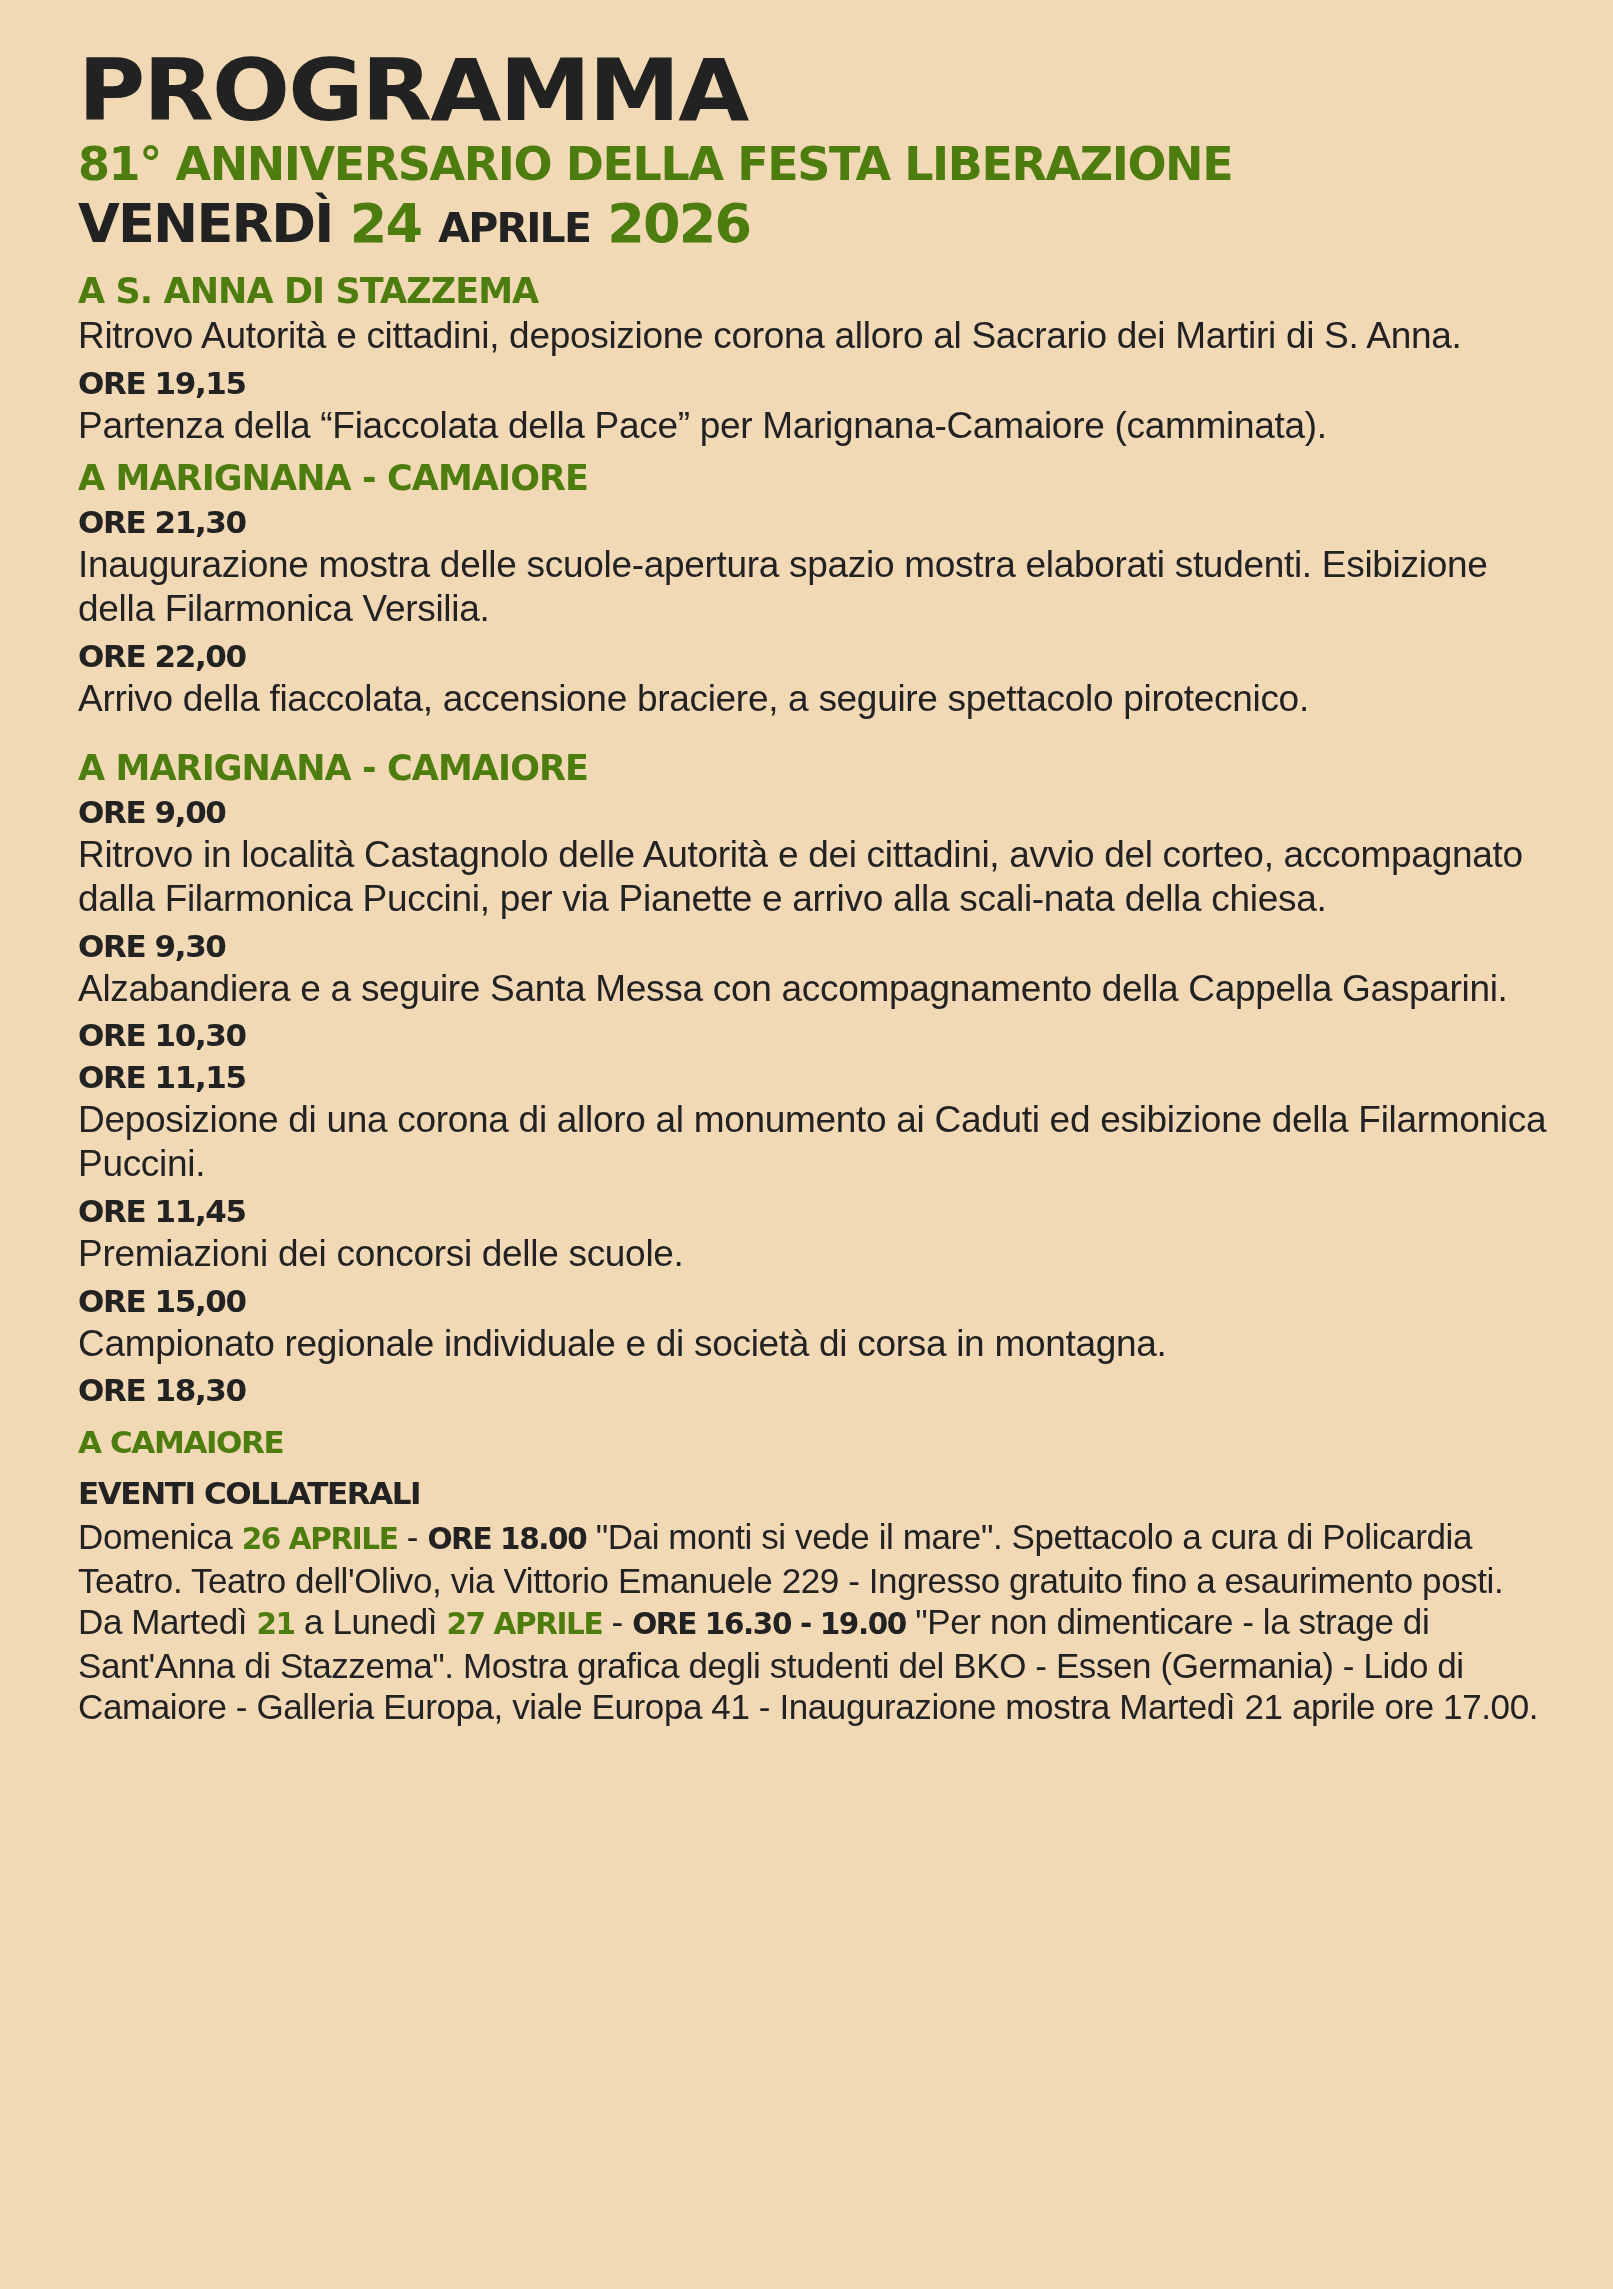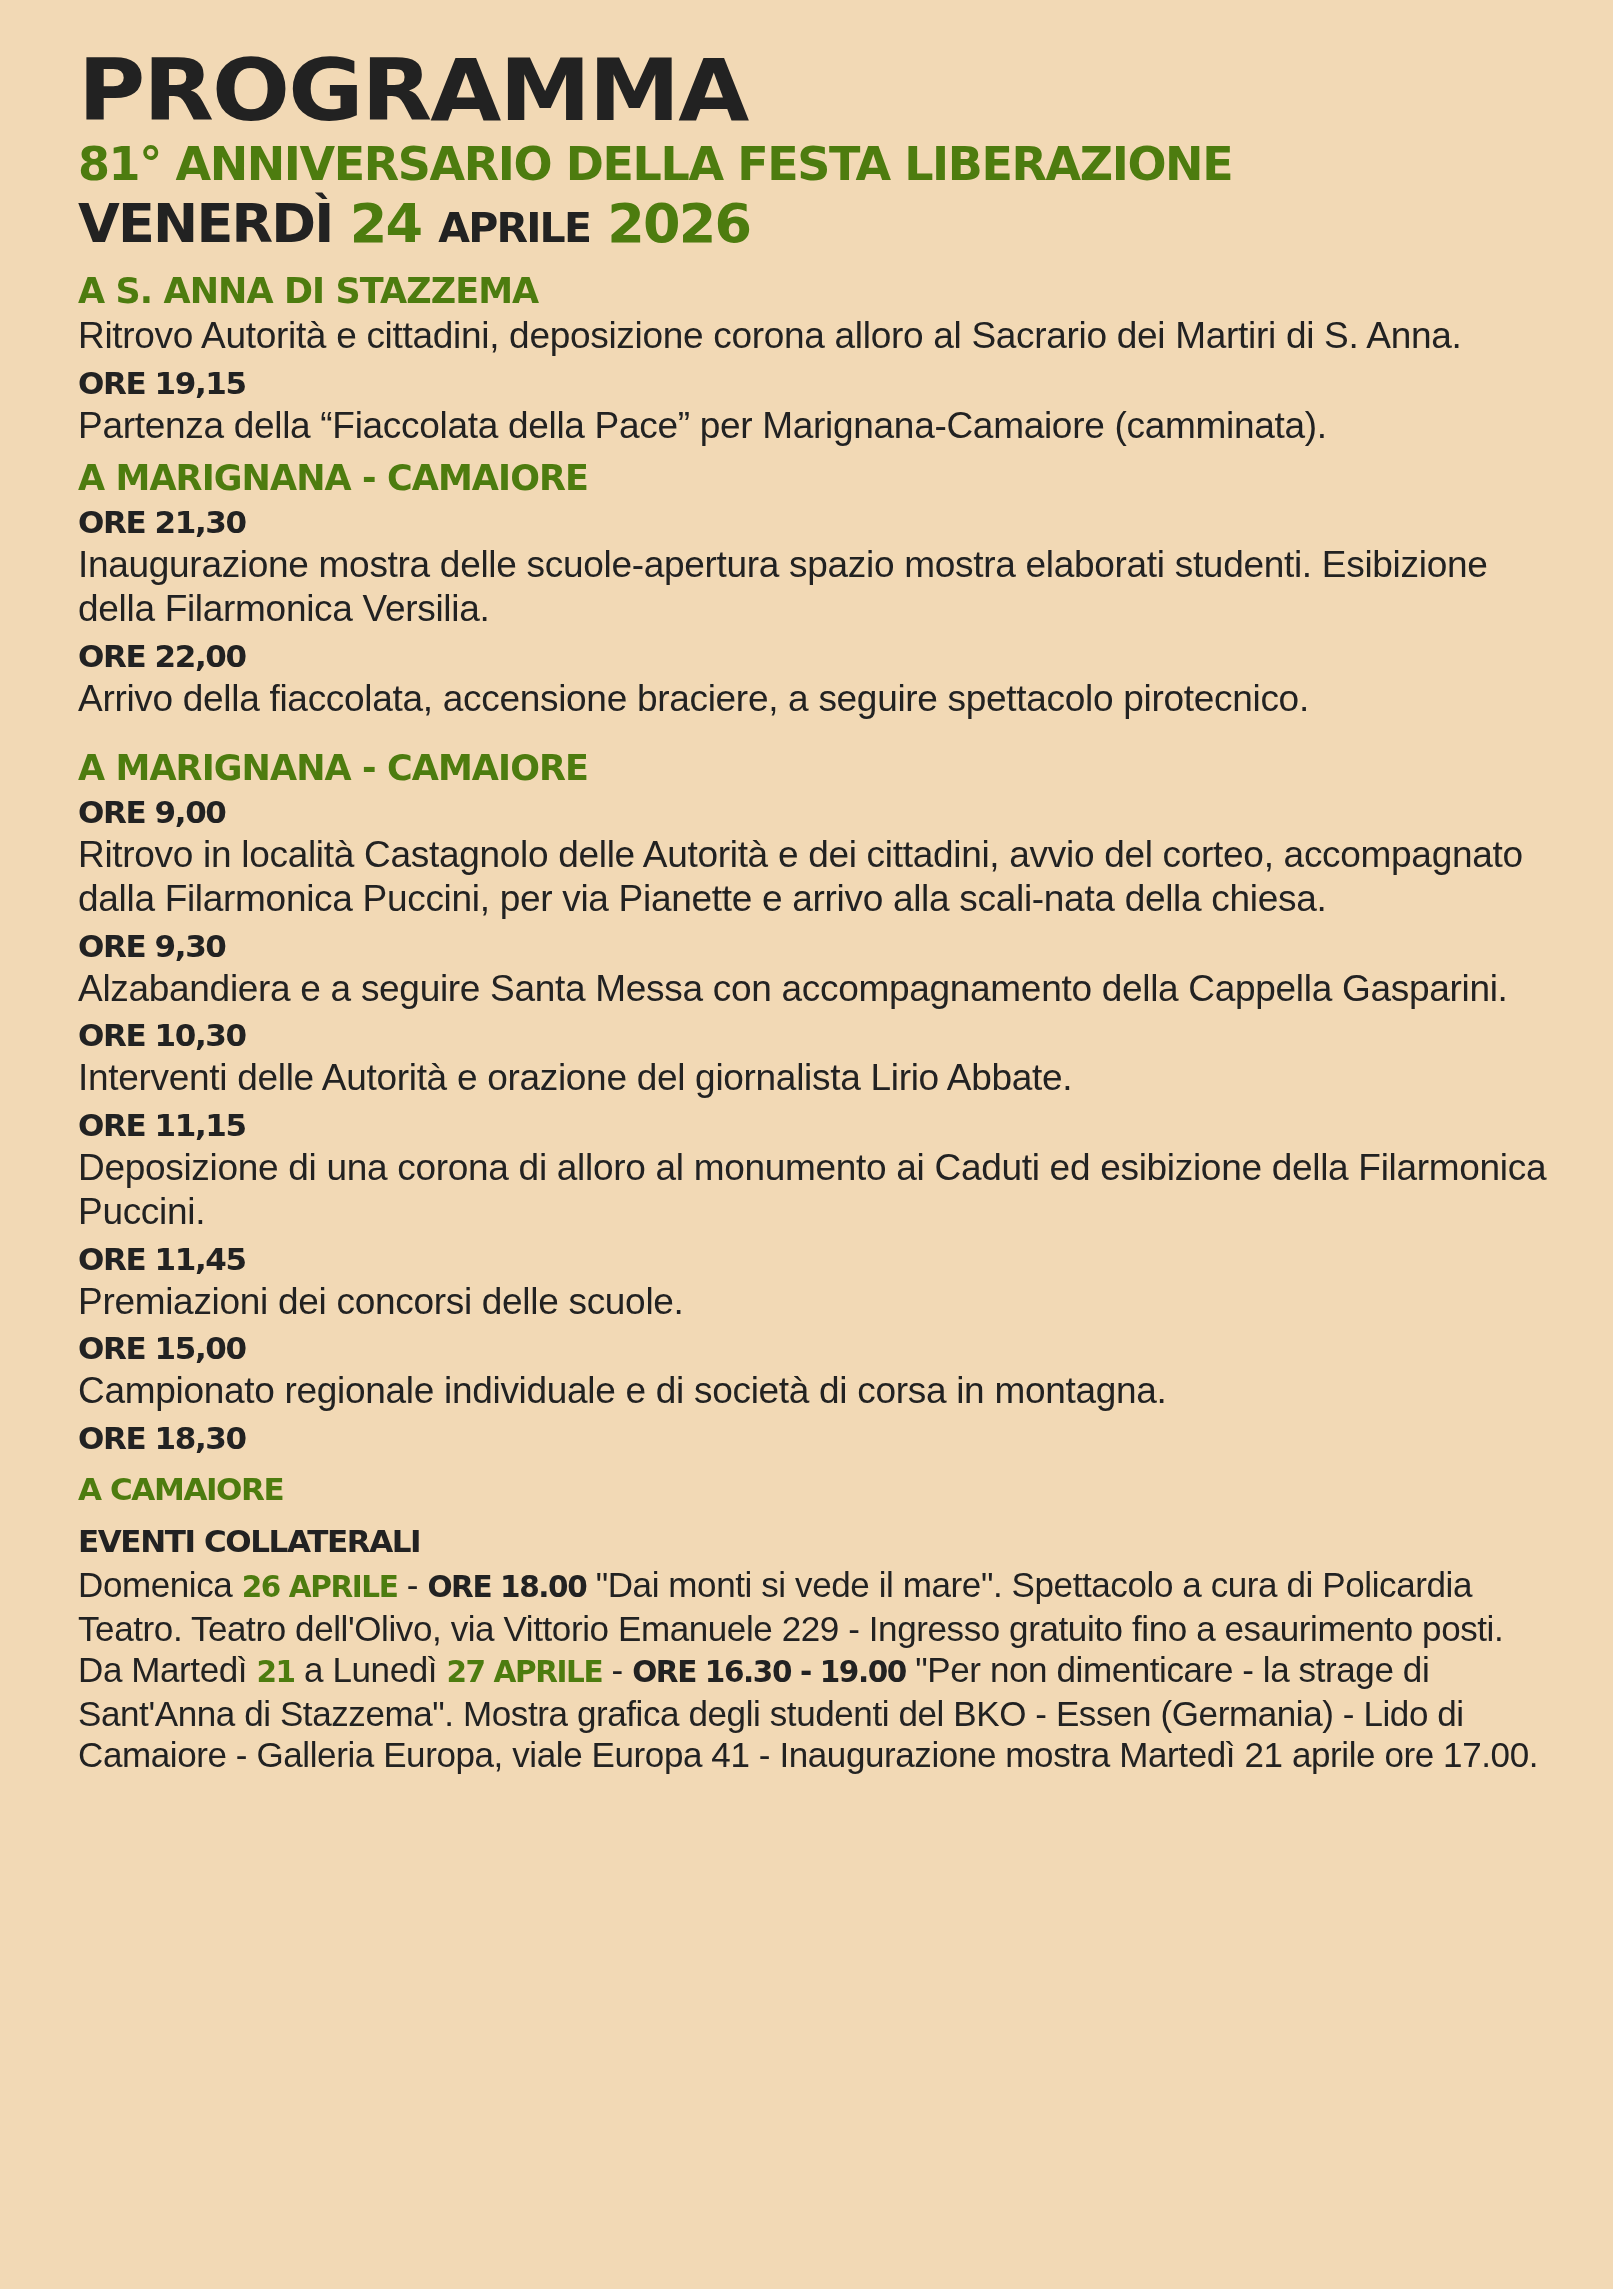--- a/index.html
+++ b/index.html
@@ -58,21 +58,20 @@
   <div class="gap"></div>
 
   <section>
 
     <div class="disp loc red">A Marignana - Camaiore</div>
     <div class="disp time">Ore 9,00</div>
     <p class="desc">Ritrovo in località Castagnolo delle Autorità e dei cittadini, avvio del corteo, accompagnato dalla Filarmonica Puccini, per via Pianette e arrivo alla scali-nata della chiesa.</p>
     <div class="disp time">Ore 9,30</div>
     <p class="desc">Alzabandiera e a seguire Santa Messa con accompagnamento della Cappella Gasparini.</p>
     <div class="disp time">Ore 10,30</div>
-    <p class="desc">Interventi delle Autorità e orazione del giornalista Lirio Abbate.</p>
     <div class="disp time">Ore 11,15</div>
     <p class="desc">Deposizione di una corona di alloro al monumento ai Caduti ed esibizione della Filarmonica Puccini.</p>
     <div class="disp time">Ore 11,45</div>
     <p class="desc">Premiazioni dei concorsi delle scuole.</p>
     <div class="disp time">Ore 15,00</div>
     <p class="desc">Campionato regionale individuale e di società di corsa in montagna.</p>
     <div class="disp time">Ore 18,30</div>
   </section>
 
   <section>

